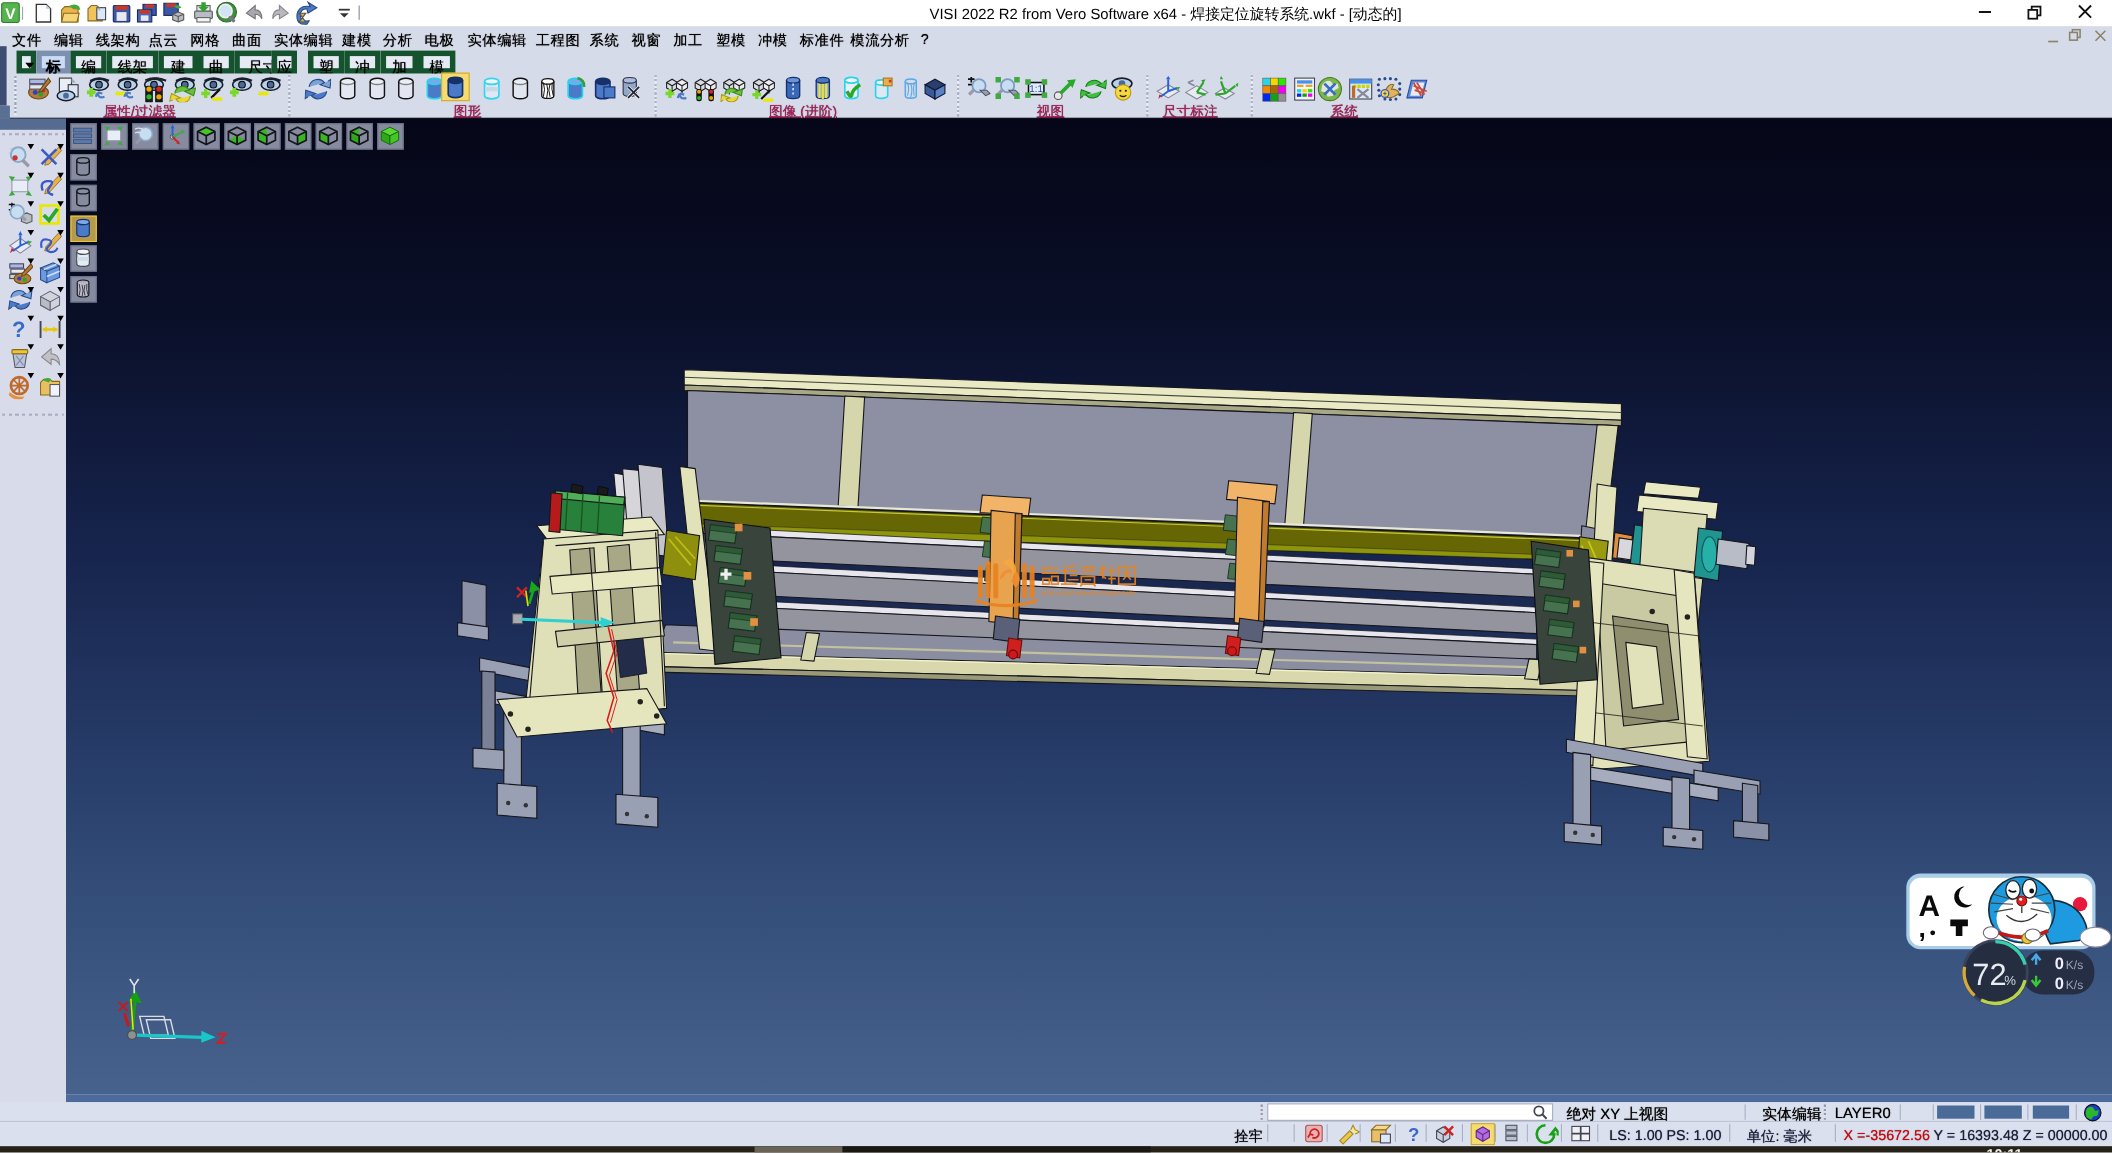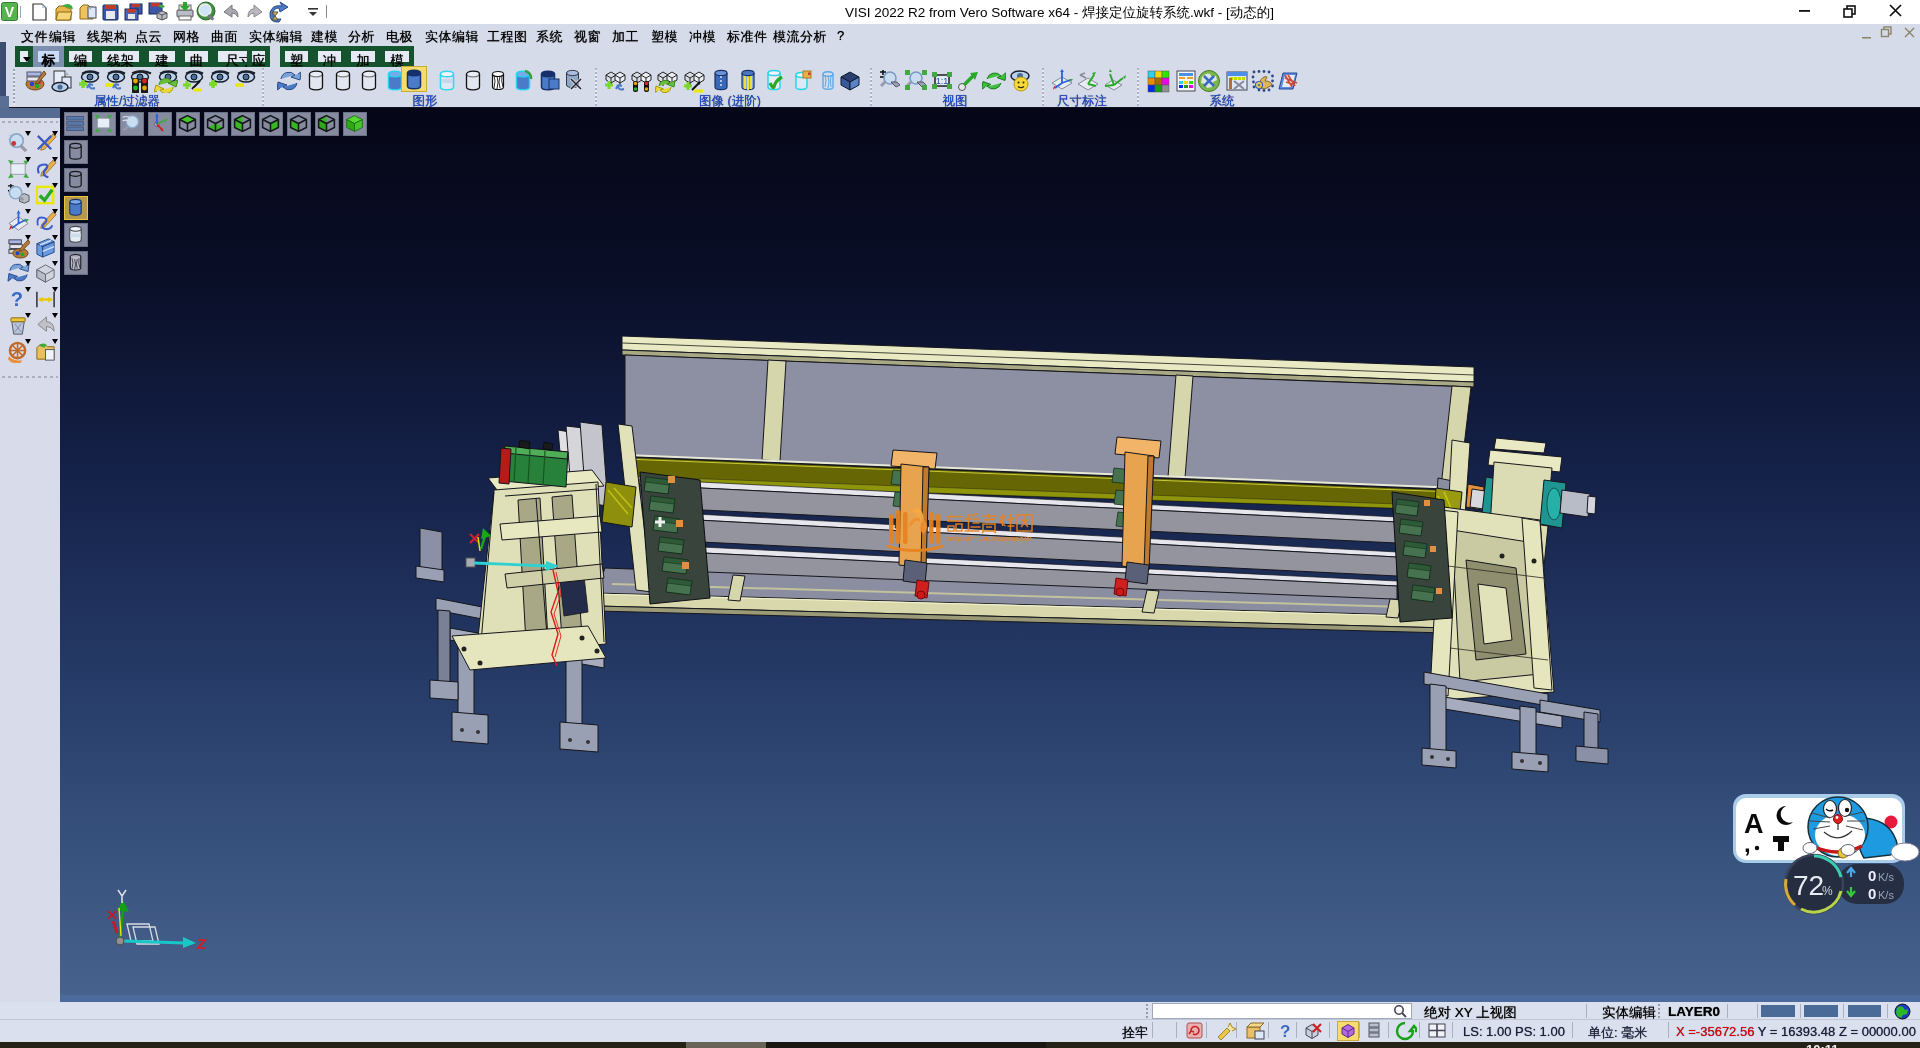--- a/index.html
+++ b/index.html
@@ -5,21 +5,21 @@
 #app{position:relative;width:1920px;height:1048px;background:#d4d9e8;overflow:hidden;}
 .a{position:absolute;}
 #titlebar{position:absolute;left:0;top:0;width:1920px;height:24px;background:#fff;}
 #menubar{position:absolute;left:0;top:24px;width:1920px;height:21px;background:#d6dbe9;}
 #tabrow{position:absolute;left:0;top:45px;width:1920px;height:22px;background:#d6dbe9;}
 #toolbar{position:absolute;left:0;top:67px;width:1920px;height:41px;background:#d6dbe9;}
 #toolbar .bot{position:absolute;left:0;top:40px;width:1920px;height:1.5px;background:#10131f;}
 .mi{position:absolute;top:4px;font-size:13px;color:#000;white-space:nowrap;letter-spacing:0.5px;text-shadow:0 0 0.8px rgba(0,0,0,0.85);}
 .tab{position:absolute;top:1px;height:21px;border:5px solid #14532d;background:#e6eaf4;font-size:13.5px;color:#000;text-align:center;line-height:20px;text-shadow:0 0 0.8px rgba(0,0,0,0.85);}
 .tab.act{background:#cbdcf6;border-color:#7e90b0;}
-.glabel{position:absolute;top:26px;font-size:12.5px;color:#1d4ed8;text-align:center;white-space:nowrap;transform:translateX(-50%);text-shadow:0 0 0.8px rgba(0,0,0,0.85);}
+.glabel{position:absolute;top:26px;font-size:12.5px;color:#be185d;text-align:center;white-space:nowrap;transform:translateX(-50%);text-shadow:0 0 0.8px rgba(0,0,0,0.85);text-decoration:underline;}
 .tsep{position:absolute;top:1px;height:38px;width:2px;background-image:repeating-linear-gradient(180deg,#aab2c4 0 2px,#e8ecf4 2px 4px);}
 .ic{position:absolute;}
 #dock{position:absolute;left:0;top:108px;width:60px;height:894px;background:#d8dcea;}
 #leftblue{position:absolute;left:0;top:42px;width:6px;height:54px;background:#3d4d72;}
 #leftblue3{position:absolute;left:0;top:96px;width:9px;height:12px;background:#5a6f94;}
 #dockblue{position:absolute;left:0;top:108px;width:60px;height:10px;background:#566b92;z-index:5;}
 #tgrip{position:absolute;left:13px;top:69px;width:2px;height:36px;background-image:repeating-linear-gradient(180deg,#9aa3b8 0 2px,#e8ecf4 2px 4px);}
 #viewport{position:absolute;left:60px;top:108px;width:1860px;height:887px;background:linear-gradient(180deg,#050617 0%,#0a0f28 20%,#15224a 42%,#243864 62%,#36507c 82%,#47628c 100%);overflow:hidden;}
 #bluebar{position:absolute;left:60px;top:995px;width:1860px;height:7px;background:#4c6b9c;}
 #status1{position:absolute;left:0;top:1002px;width:1920px;height:18px;background:#dbe0ee;border-bottom:1px solid #c0c6d6;}
@@ -96,21 +96,21 @@
 </svg>
 <div class="a" style="left:845px;top:4px;font-size:13.5px;color:#000;white-space:nowrap">VISI 2022 R2 from Vero Software x64 - 焊接定位旋转系统.wkf - [动态的]</div>
 <svg class="a" style="left:1790px;top:0" width="130" height="24" viewBox="0 0 130 24">
         <rect x="9" y="10" width="11" height="1.8" fill="#111"></rect>
         <rect x="57" y="6" width="8" height="8" fill="none" stroke="#111" stroke-width="1.6"></rect>
         <rect x="54" y="9" width="8" height="8" fill="#fff" stroke="#111" stroke-width="1.6"></rect>
         <path d="M100 5 l11 11 M111 5 l-11 11" stroke="#111" stroke-width="1.7"></path>
       </svg>
 </div>
 <div id="menubar">
-<div class="mi" style="left:21px">文件</div>
+<div class="mi" style="left:11px">文件</div>
 <div class="mi" style="left:49px">编辑</div>
 <div class="mi" style="left:87px">线架构</div>
 <div class="mi" style="left:135px">点云</div>
 <div class="mi" style="left:173px">网格</div>
 <div class="mi" style="left:211px">曲面</div>
 <div class="mi" style="left:249px">实体编辑</div>
 <div class="mi" style="left:311px">建模</div>
 <div class="mi" style="left:348px">分析</div>
 <div class="mi" style="left:386px">电极</div>
 <div class="mi" style="left:425px">实体编辑</div>
@@ -950,21 +950,21 @@
 <div class="a" style="left:1146px;top:2px;width:2px;height:14px;background-image:repeating-linear-gradient(180deg,#99a 0 2px,transparent 2px 4px)"></div>
 <div class="a" style="left:1152px;top:1px;width:260px;height:16px;background:#fff;border:1px solid #a0a8ba"></div>
 <svg class="a" style="left:1392px;top:2px" width="16" height="15" viewBox="0 0 16 15">
         <circle cx="7" cy="6" r="4.2" fill="none" stroke="#445" stroke-width="1.6"></circle>
         <path d="M10 9 l4 4" stroke="#445" stroke-width="1.8"></path>
       </svg>
 <div class="s1t" style="left:1424px">绝对 XY 上视图</div>
 <div class="ssep" style="left:1586px;top:2px;height:14px"></div>
 <div class="s1t" style="left:1602px">实体编辑</div>
 <div class="a" style="left:1658px;top:2px;width:2px;height:14px;background-image:repeating-linear-gradient(180deg,#99a 0 2px,transparent 2px 4px)"></div>
-<div class="s1t" style="left:1668px;font-weight:bold">LAYER0</div>
+<div class="s1t" style="left:1668px;font-weight:normal">LAYER0</div>
 <div class="ssep" style="left:1727px;top:2px;height:14px"></div>
 <div class="ssep" style="left:1757px;top:2px;height:14px"></div>
 <div class="a" style="left:1761px;top:3px;width:34px;height:12px;background:#4a6a97"></div>
 <div class="ssep" style="left:1800px;top:2px;height:14px"></div>
 <div class="a" style="left:1804px;top:3px;width:34px;height:12px;background:#4a6a97"></div>
 <div class="ssep" style="left:1843px;top:2px;height:14px"></div>
 <div class="a" style="left:1848px;top:3px;width:33px;height:12px;background:#4a6a97"></div>
 <div class="ssep" style="left:1887px;top:2px;height:14px"></div>
 <svg class="a" style="left:1894px;top:1px" width="17" height="17" viewBox="0 0 17 17">
         <circle cx="8.5" cy="8.5" r="7.5" fill="#1a3acc" stroke="#111"></circle>

